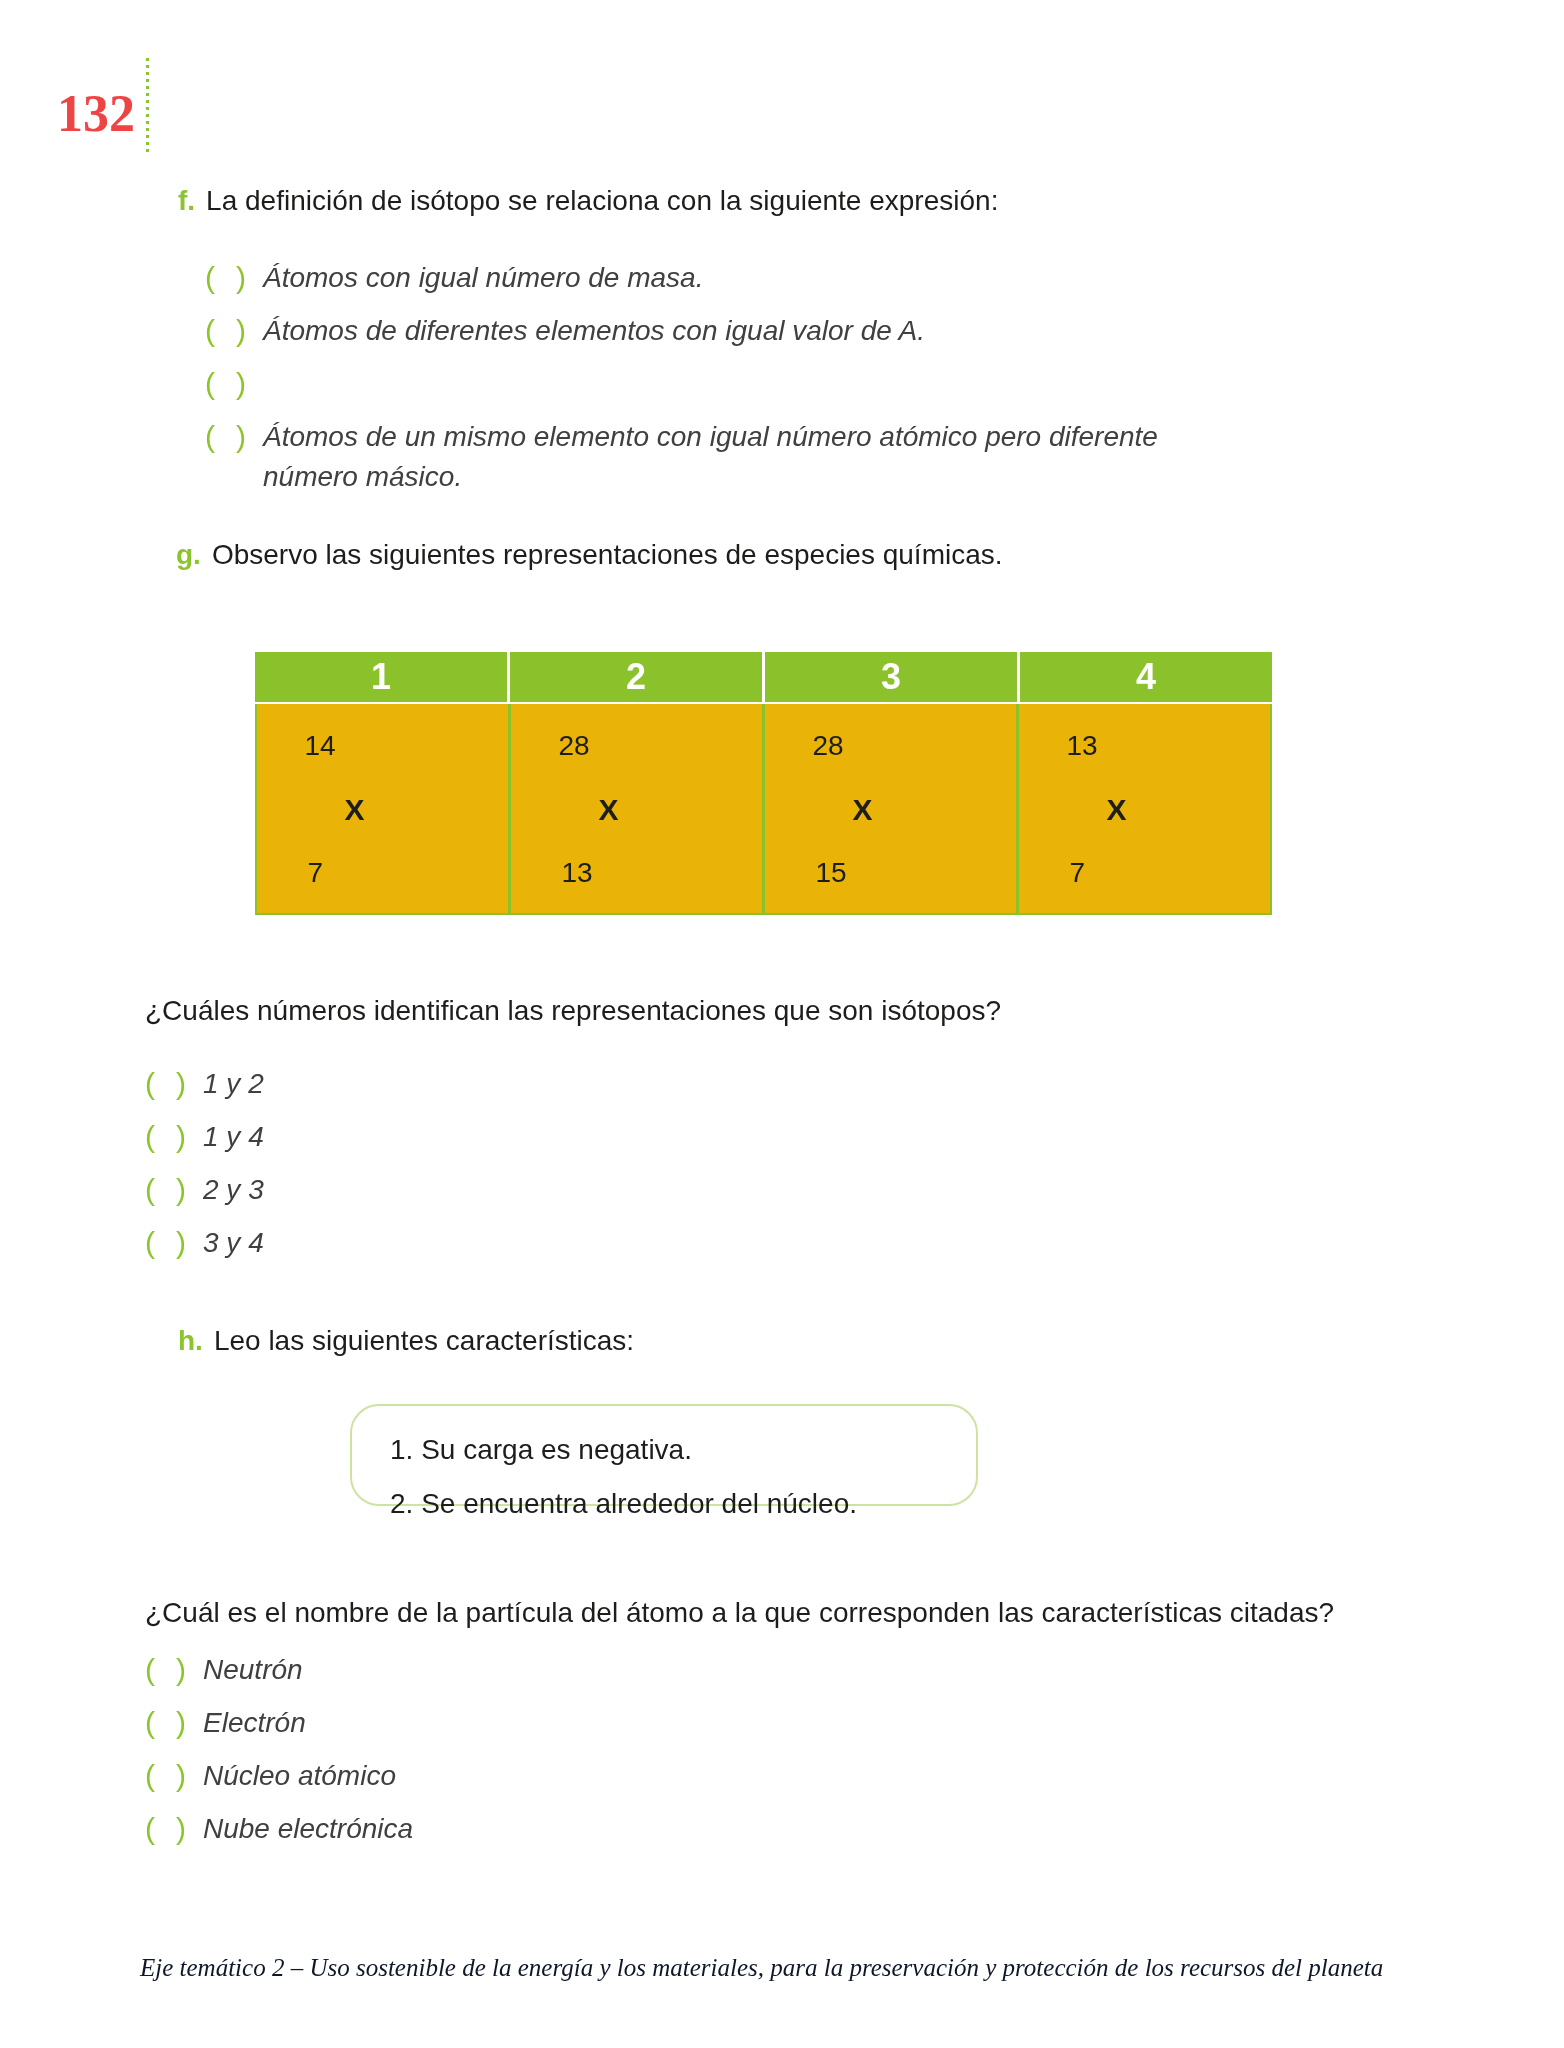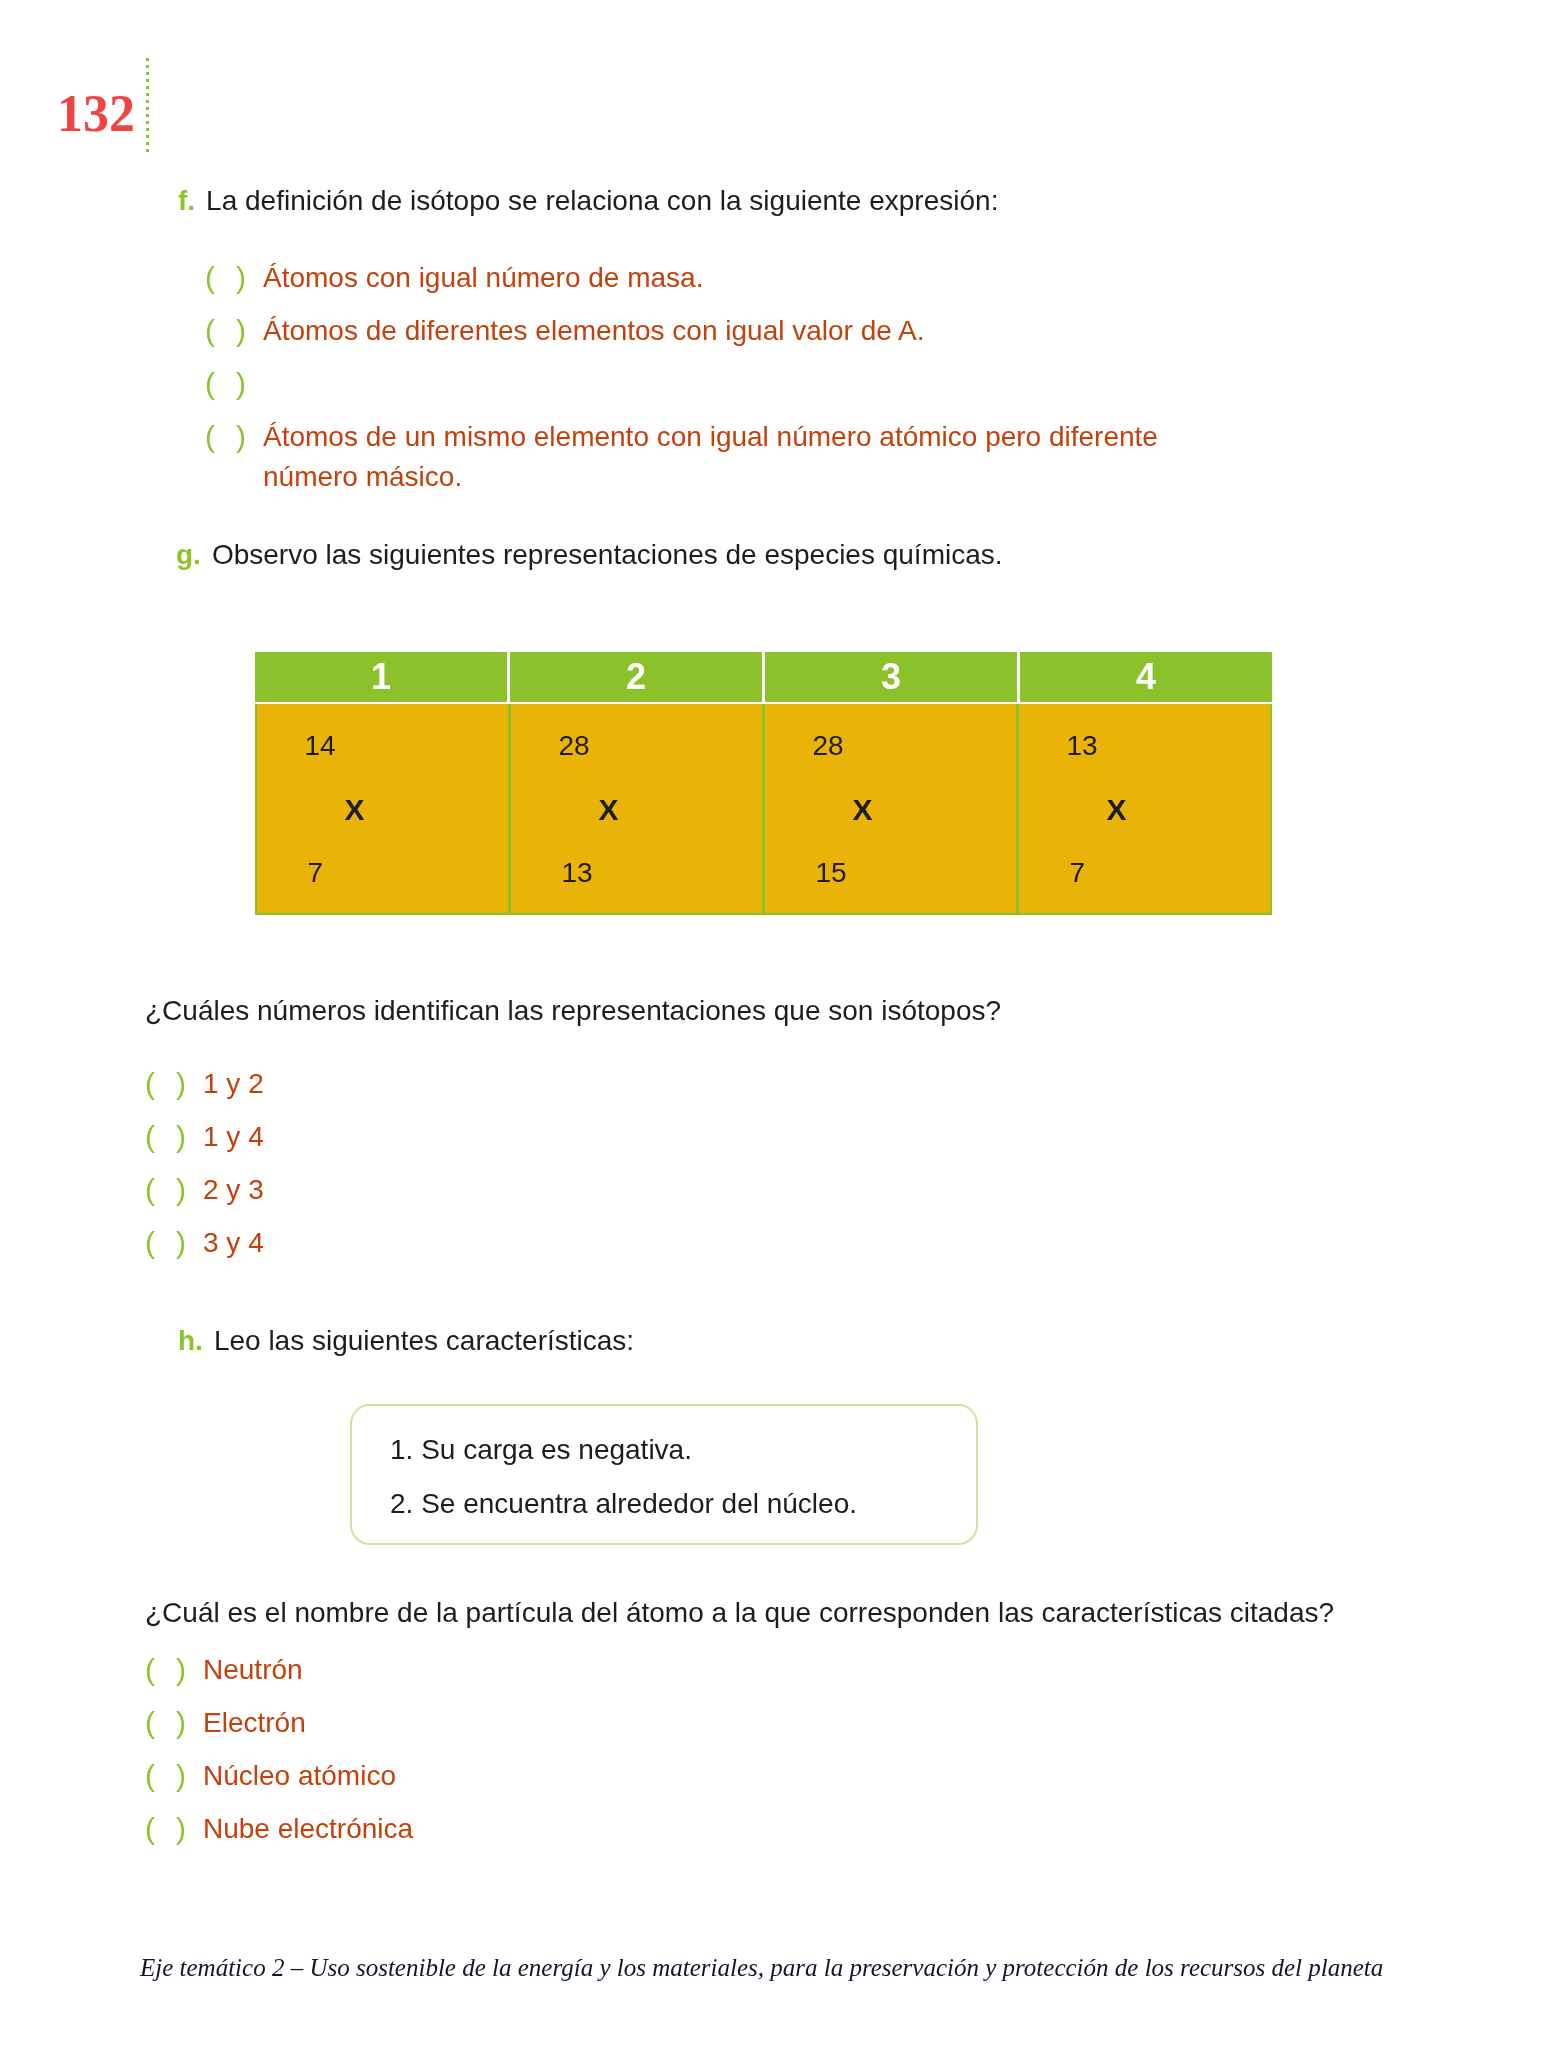--- a/index.html
+++ b/index.html
@@ -30,21 +30,21 @@
   .marker { color: #8cc42b; font-weight: bold; margin-right: 11px; }
   .f-line { left: 178px; top: 182px; }
   .g-line { left: 176px; top: 536px; }
   .h-line { left: 178px; top: 1322px; }
 
   
   .opt-list { display: block; }
   .opt-row { display: flex; align-items: flex-start; margin-bottom: 13px; font-size: 28px; line-height: 40px; }
   .checkbox { color: #8cc42b; font-size: 30px; white-space: nowrap; margin-right: 17px; cursor: pointer; }
   .checkbox .po { margin-right: 21px; }
-  .opt-label { color: #c2410c; }
+  .opt-label { color: #404040; font-style: italic; }
   .f-opts { left: 205px; top: 258px; }
   .f-opts .opt-label { max-width: 930px; }
   .iso-opts { left: 145px; top: 1064px; }
   .part-opts { left: 145px; top: 1650px; }
 
   
   .iso-table { left: 255px; top: 652px; width: 1017px; }
   .thead { display: flex; background: #8bc22b; height: 50px; }
   .th {
     flex: 1; color: #ffffff; font-weight: bold; font-size: 36px;
@@ -60,22 +60,22 @@
   .iso .sym    { position: absolute; top: 50%; transform: translateY(-46%); left: 40px; font-size: 30px; font-weight: bold; }
   .iso .atomic { position: absolute; bottom: 24px; left: 3px; font-size: 28px; }
 
   
   .question { font-size: 28px; line-height: 38px; white-space: nowrap; }
   .q-iso { left: 145px; top: 992px; }
   .q-part { left: 145px; top: 1594px; }
 
   
   .char-box {
-    left: 350px; top: 1404px; width: 628px; height: 141px;
-    border: 2px solid #cfe3a0; border-radius: 20px;
+    left: 350px; top: 1404px; width: 628px; height: 102px;
+    border: 2px solid #cfe3a0; border-radius: 29px;
     padding: 25px 20px 0 38px;
   }
   .char-item { font-size: 28px; line-height: 37px; margin-bottom: 17px; }
 
   
   .footer {
     left: 140px; top: 1952px;
     font-family: "Liberation Serif", serif;
     font-style: italic; font-size: 25px; line-height: 32px;
     color: #0f172a; white-space: nowrap;

